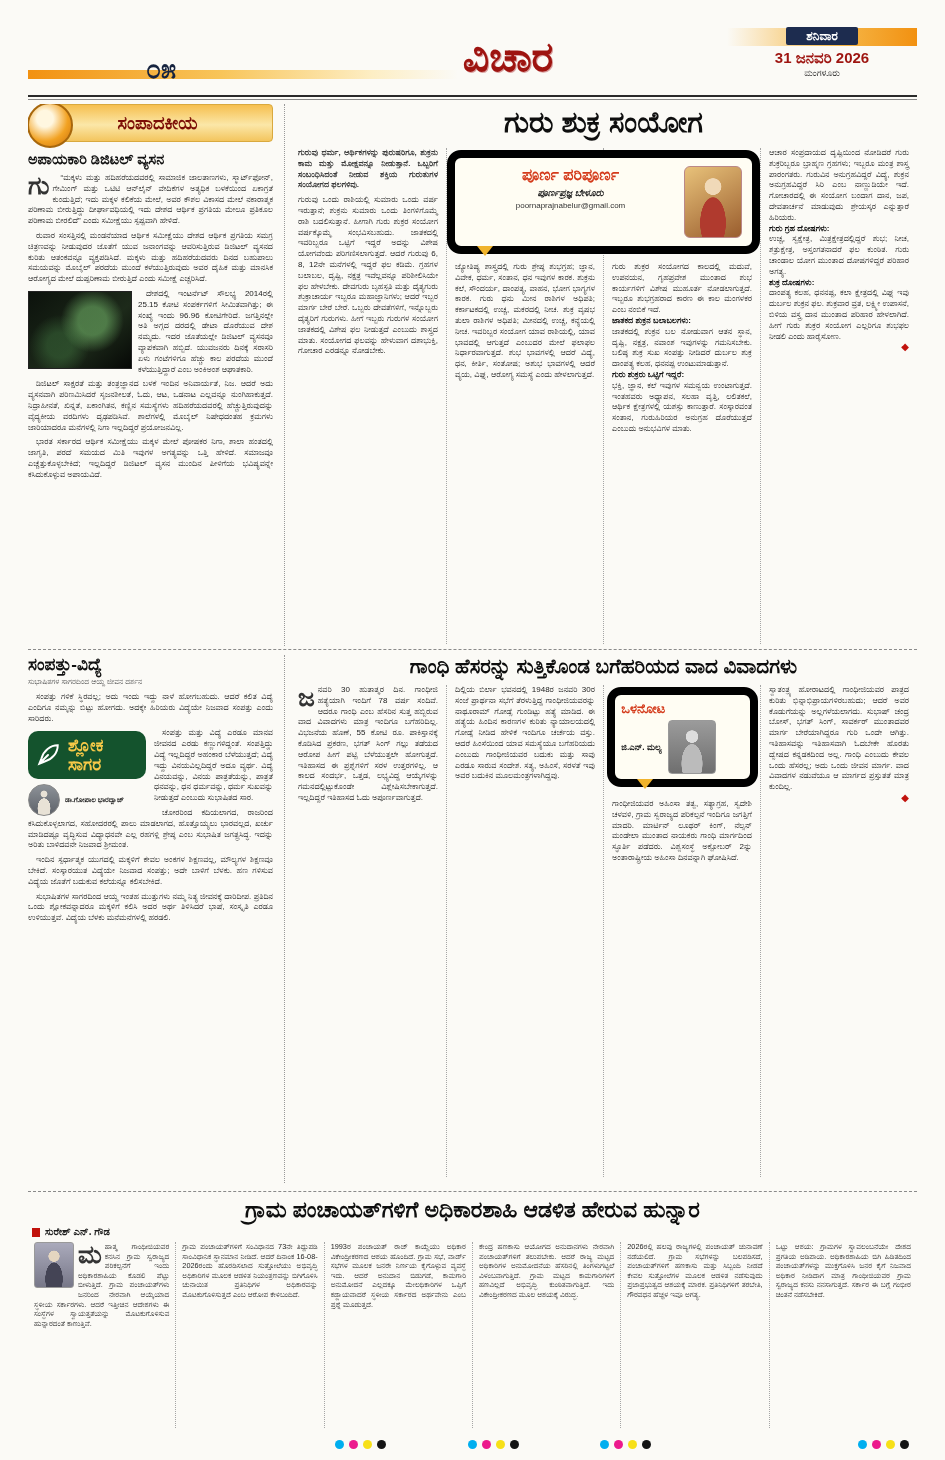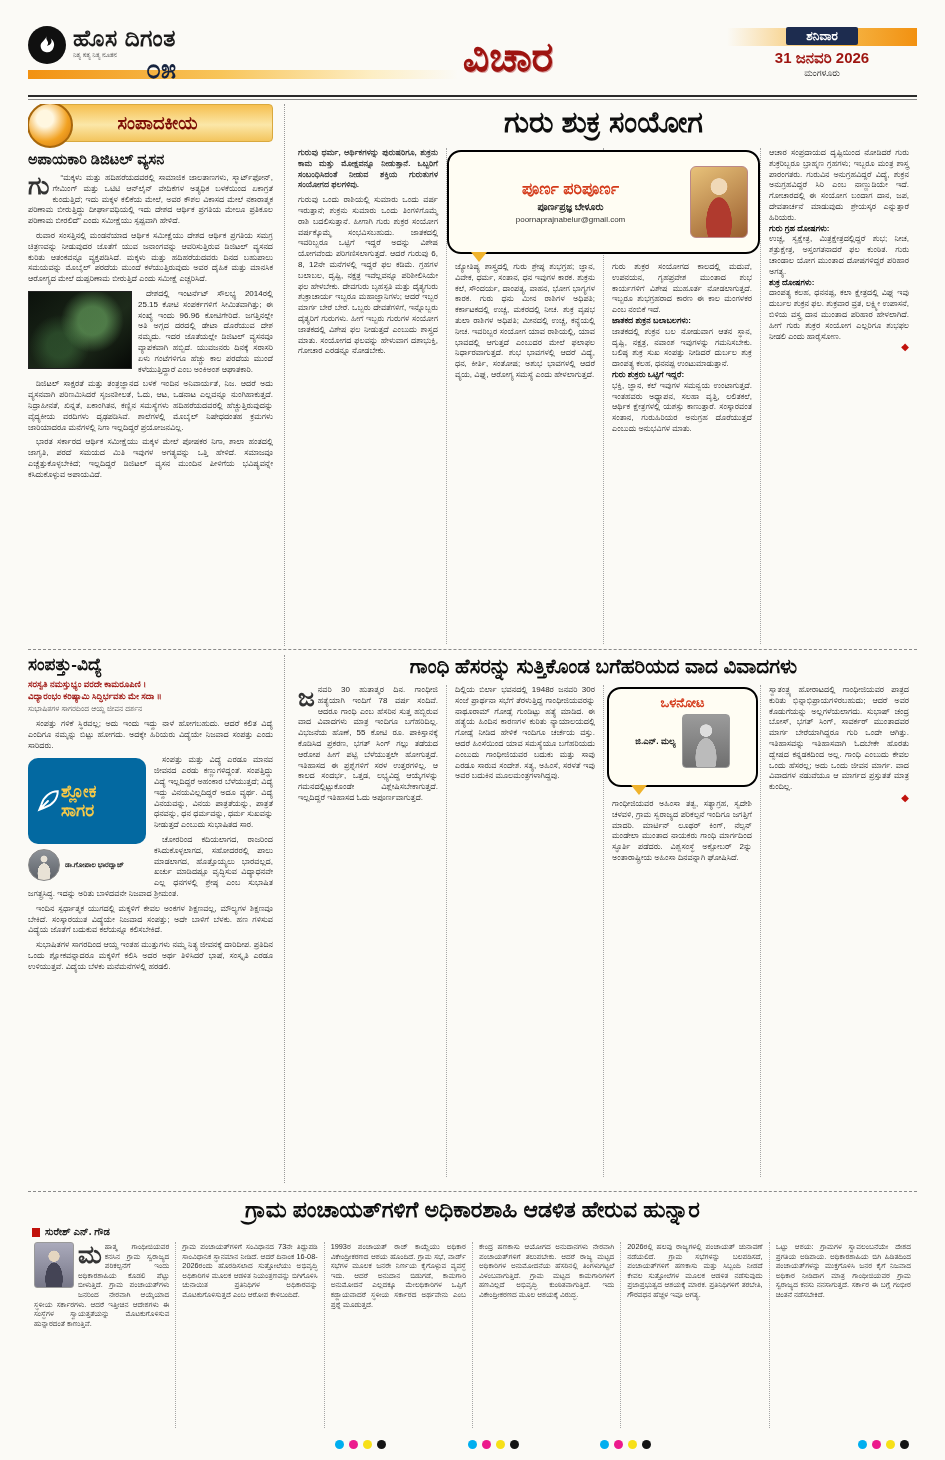--- a/index.html
+++ b/index.html
@@ -52,21 +52,21 @@
       radial-gradient(circle at 30% 70%,rgba(60,110,60,.5) 0 14%,transparent 34%),
       linear-gradient(140deg,#0c120c,#1d2a1a 60%,#060806);}
 
   
   .wealth{position:absolute;left:28px;top:655px;width:245px;height:528px;padding-right:11px;
     border-right:1px dotted #999;overflow:hidden;}
   .wealth-headline{font-size:17px;font-weight:bold;color:#111;}
   .wealth-lede{color:#9e1410;font-size:8.5px;font-weight:bold;line-height:12px;margin-top:3px;}
   .wealth-note{color:#555;font-size:7.5px;margin:2px 0 5px 0;}
   .shloka-badge{float:left;width:118px;margin:3px 8px 2px 0;}
-  .badge-box{background:#0369a1;border-radius:10px;padding:24px 7px;display:flex;align-items:center;}
+  .badge-box{background:#14532d;border-radius:10px;padding:5px 7px;display:flex;gap:7px;align-items:center;}
   .badge-box svg{width:26px;height:26px;flex:none;}
   .badge-text{color:#f7c948;font-weight:bold;font-size:17px;line-height:19px;}
   .badge-author-row{display:flex;align-items:center;gap:5px;margin-top:5px;}
   .badge-photo{width:30px;height:30px;border-radius:50%;flex:none;border:1px solid #888;
     background:radial-gradient(circle at 50% 30%,#e8e2d6 13%,transparent 14%),
       radial-gradient(ellipse at 50% 78%,#e8e2d6 30%,transparent 31%),
       linear-gradient(#8d9298,#5d6168);}
   .badge-name{font-size:7px;font-weight:bold;color:#222;line-height:8.5px;}
 
   
@@ -75,28 +75,28 @@
   .cols{position:relative;display:flex;overflow:hidden;}
   .col{flex:1 1 0;padding:0 8px;overflow:hidden;}
   .col + .col{border-left:1px dotted #a5a5a5;}
   .intro{font-weight:bold;color:#3a3a3a;margin-bottom:4px;}
 
   
   .guru{left:290px;top:104px;width:627px;height:542px;}
   .guru .art-headline{font-size:29px;margin:2px 0 8px 0;}
   .guru .cols{height:496px;}
   .pad-box{padding-top:114px;}
-  .author-box{position:absolute;border:2px solid #000000;border-radius:14px;background:#fffdf3;
-    display:flex;align-items:center;gap:8px;padding:8px 10px;box-sizing:border-box;}
+  .author-box{position:absolute;border:8px solid #000000;border-radius:14px;background:#fffdf3;
+    display:flex;align-items:flex-start;gap:8px;padding:8px 10px;box-sizing:border-box;}
   .author-box:after{content:"";position:absolute;left:22px;bottom:-10px;width:0;height:0;
     border-left:8px solid transparent;border-right:8px solid transparent;border-top:10px solid #f0b32c;}
   .guru-box{left:25%;top:2px;width:50%;height:104px;}
   .gbox-txt{flex:1;text-align:center;}
   .gbox-title{color:#d43a1a;font-weight:bold;font-size:16px;}
-  .gbox-author{font-size:9.5px;font-weight:bold;color:#222;margin-top:3px;}
+  .gbox-author{font-size:9.5px;font-weight:bold;color:#222;margin-top:3px;font-style:italic;}
   .gbox-email{font-size:8px;color:#333;margin-top:2px;}
   .gbox-photo{width:56px;height:70px;flex:none;border-radius:6px;border:1px solid #b88;
     background:radial-gradient(circle at 50% 28%,#f0d9b8 14%,transparent 15%),
       radial-gradient(ellipse at 50% 80%,#b03a2e 32%,transparent 33%),
       linear-gradient(150deg,#e8c27a,#9a5d2e);}
 
   
   .gandhi{left:290px;top:652px;width:627px;height:531px;}
   .gandhi .art-headline{font-size:20px;margin:3px 0 7px 0;}
   .gandhi .cols{height:492px;}
@@ -125,31 +125,20 @@
 
   
   .regmarks{position:absolute;bottom:10px;height:10px;display:flex;gap:5px;}
   .dot{width:9px;height:9px;border-radius:50%;}
   .dot.c{background:#00aeef}.dot.m{background:#ec1a8d}.dot.y{background:#f7e017}.dot.k{background:#141414}
 </style>
 </head>
 <body>
 
 <div class="header">
-  <div class="logo-wrap">
-    <div class="logo-circle">
-      <svg viewBox="0 0 24 24">
-          <path d="M12 2c-3 5 4 6 0 11 5-1 6-5 4-8 3 2 5 6 3 10a7.2 7.2 0 0 1-14-2c0-4 5-6 7-11z" fill="#ffffff"></path>
-        </svg>
-    </div>
-    <div>
-      <div class="paper-name">ಹೊಸ ದಿಗಂತ</div>
-      <div class="tagline">ನಿತ್ಯ ಸತ್ಯ ನಿತ್ಯ ನೂತನ</div>
-    </div>
-  </div>
   <div class="strip-left"></div>
   <div class="page-num">೦೫</div>
   <div class="title-center">ವಿಚಾರ</div>
   <div class="date-block">
     <div class="strip-right"></div>
     <span class="day-badge">ಶನಿವಾರ</span>
     <div class="date-text">31 ಜನವರಿ 2026</div>
     <div class="city-text">ಮಂಗಳೂರು</div>
   </div>
 </div>
@@ -206,44 +195,40 @@
       <span>ದಾಂಪತ್ಯ ಕಲಹ, ಧನನಷ್ಟ, ಕಲಾ ಕ್ಷೇತ್ರದಲ್ಲಿ ವಿಘ್ನ ಇವು ದುರ್ಬಲ ಶುಕ್ರನ ಫಲ. ಶುಕ್ರವಾರ ವ್ರತ, ಲಕ್ಷ್ಮೀ ಉಪಾಸನೆ, ಬಿಳಿಯ ವಸ್ತ್ರ ದಾನ ಮುಂತಾದ ಪರಿಹಾರ ಹೇಳಲಾಗಿದೆ. ಹೀಗೆ ಗುರು ಶುಕ್ರರ ಸಂಯೋಗ ಎಲ್ಲರಿಗೂ ಶುಭಫಲ ನೀಡಲಿ ಎಂದು ಹಾರೈಸೋಣ.</span>
       <div class="end-mark">◆</div>
     </div>
   </div>
 </div>
 
 <div class="dashed-div" style="top:649px"></div>
 
 <div class="wealth">
   <div class="wealth-headline">ಸಂಪತ್ತು-ವಿದ್ಯೆ</div>
-  <div class="wealth-lede">
-    <div>ಸರಸ್ವತಿ ನಮಸ್ತುಭ್ಯಂ ವರದೇ ಕಾಮರೂಪಿಣಿ ।</div>
-    <div>ವಿದ್ಯಾರಂಭಂ ಕರಿಷ್ಯಾಮಿ ಸಿದ್ಧಿರ್ಭವತು ಮೇ ಸದಾ ॥</div>
-  </div>
   <div class="wealth-note">ಸುಭಾಷಿತಗಳ ಸಾಗರದಿಂದ ಆಯ್ದ ಜೀವನ ದರ್ಶನ</div>
   <div class="bodytext">
     <p>ಸಂಪತ್ತು ಗಳಿಕೆ ಸ್ಥಿರವಲ್ಲ; ಅದು ಇಂದು ಇದ್ದು ನಾಳೆ ಹೋಗಬಹುದು. ಆದರೆ ಕಲಿತ ವಿದ್ಯೆ ಎಂದಿಗೂ ನಮ್ಮನ್ನು ಬಿಟ್ಟು ಹೋಗದು. ಅದಕ್ಕೇ ಹಿರಿಯರು ವಿದ್ಯೆಯೇ ನಿಜವಾದ ಸಂಪತ್ತು ಎಂದು ಸಾರಿದರು.</p>
     <div class="shloka-badge">
       <div class="badge-box">
         <svg viewBox="0 0 24 24">
             <path d="M21 3c-7 0-13 5-15 12l-2 5 5-2C16 16 21 10 21 3zM6 18l6-6" fill="none" stroke="#ffffff" stroke-width="1.8" stroke-linecap="round"></path>
           </svg>
         <div class="badge-text">
           <div>ಶ್ಲೋಕ</div>
           <div>ಸಾಗರ</div>
         </div>
       </div>
       <div class="badge-author-row">
         <div class="badge-photo"></div>
         <div class="badge-name">ಡಾ.ಗೋಪಾಲ ಭಾರದ್ವಾಜ್</div>
       </div>
     </div>
     <p>ಸಂಪತ್ತು ಮತ್ತು ವಿದ್ಯೆ ಎರಡೂ ಮಾನವ ಜೀವನದ ಎರಡು ಕಣ್ಣುಗಳಿದ್ದಂತೆ. ಸಂಪತ್ತಿದ್ದು ವಿದ್ಯೆ ಇಲ್ಲದಿದ್ದರೆ ಅಹಂಕಾರ ಬೆಳೆಯುತ್ತದೆ; ವಿದ್ಯೆ ಇದ್ದು ವಿನಯವಿಲ್ಲದಿದ್ದರೆ ಅದೂ ವ್ಯರ್ಥ. ವಿದ್ಯೆ ವಿನಯವನ್ನು, ವಿನಯ ಪಾತ್ರತೆಯನ್ನು, ಪಾತ್ರತೆ ಧನವನ್ನು, ಧನ ಧರ್ಮವನ್ನು, ಧರ್ಮ ಸುಖವನ್ನು ನೀಡುತ್ತದೆ ಎಂಬುದು ಸುಭಾಷಿತದ ಸಾರ.</p>
-    <p>ಚೋರರಿಂದ ಕದಿಯಲಾಗದ, ರಾಜರಿಂದ ಕಸಿದುಕೊಳ್ಳಲಾಗದ, ಸಹೋದರರಲ್ಲಿ ಪಾಲು ಮಾಡಲಾಗದ, ಹೊತ್ತೊಯ್ಯಲು ಭಾರವಲ್ಲದ, ಖರ್ಚು ಮಾಡಿದಷ್ಟೂ ವೃದ್ಧಿಸುವ ವಿದ್ಯಾಧನವೇ ಎಲ್ಲ ಧನಗಳಲ್ಲಿ ಶ್ರೇಷ್ಠ ಎಂಬ ಸುಭಾಷಿತ ಜಗತ್ಪ್ರಸಿದ್ಧ. ಇದನ್ನು ಅರಿತು ಬಾಳಿದವನೇ ನಿಜವಾದ ಶ್ರೀಮಂತ.</p>
+    <p>ಚೋರರಿಂದ ಕದಿಯಲಾಗದ, ರಾಜರಿಂದ ಕಸಿದುಕೊಳ್ಳಲಾಗದ, ಸಹೋದರರಲ್ಲಿ ಪಾಲು ಮಾಡಲಾಗದ, ಹೊತ್ತೊಯ್ಯಲು ಭಾರವಲ್ಲದ, ಖರ್ಚು ಮಾಡಿದಷ್ಟೂ ವೃದ್ಧಿಸುವ ವಿದ್ಯಾಧನವೇ ಎಲ್ಲ ರಹಗಳ್ಲಿ ಶ್ರೇಷ್ಠ ಎಂಬ ಸುಭಾಷಿತ ಜಗತ್ಪ್ರಸಿದ್ಧ. ಇದನ್ನು ಅರಿತು ಬಾಳಿದವನೇ ನಿಜವಾದ ಶ್ರೀಮಂತ.</p>
     <p>ಇಂದಿನ ಸ್ಪರ್ಧಾತ್ಮಕ ಯುಗದಲ್ಲಿ ಮಕ್ಕಳಿಗೆ ಕೇವಲ ಅಂಕಗಳ ಶಿಕ್ಷಣವಲ್ಲ, ಮೌಲ್ಯಗಳ ಶಿಕ್ಷಣವೂ ಬೇಕಿದೆ. ಸಂಸ್ಕಾರಯುತ ವಿದ್ಯೆಯೇ ನಿಜವಾದ ಸಂಪತ್ತು; ಅದೇ ಬಾಳಿಗೆ ಬೆಳಕು. ಹಣ ಗಳಿಸುವ ವಿದ್ಯೆಯ ಜೊತೆಗೆ ಬದುಕುವ ಕಲೆಯನ್ನೂ ಕಲಿಸಬೇಕಿದೆ.</p>
     <p>ಸುಭಾಷಿತಗಳ ಸಾಗರದಿಂದ ಆಯ್ದ ಇಂತಹ ಮುತ್ತುಗಳು ನಮ್ಮ ನಿತ್ಯ ಜೀವನಕ್ಕೆ ದಾರಿದೀಪ. ಪ್ರತಿದಿನ ಒಂದು ಶ್ಲೋಕವನ್ನಾದರೂ ಮಕ್ಕಳಿಗೆ ಕಲಿಸಿ ಅದರ ಅರ್ಥ ತಿಳಿಸಿದರೆ ಭಾಷೆ, ಸಂಸ್ಕೃತಿ ಎರಡೂ ಉಳಿಯುತ್ತವೆ. ವಿದ್ಯೆಯ ಬೆಳಕು ಮನೆಮನೆಗಳಲ್ಲಿ ಹರಡಲಿ.</p>
   </div>
 </div>
 
 <div class="article gandhi">
   <div class="art-headline">ಗಾಂಧಿ ಹೆಸರನ್ನು ಸುತ್ತಿಕೊಂಡ ಬಗೆಹರಿಯದ ವಾದ ವಿವಾದಗಳು</div>
   <div class="cols">
     <div class="author-box gandhi-box">
       <div class="obox-title">ಒಳನೋಟ</div>

